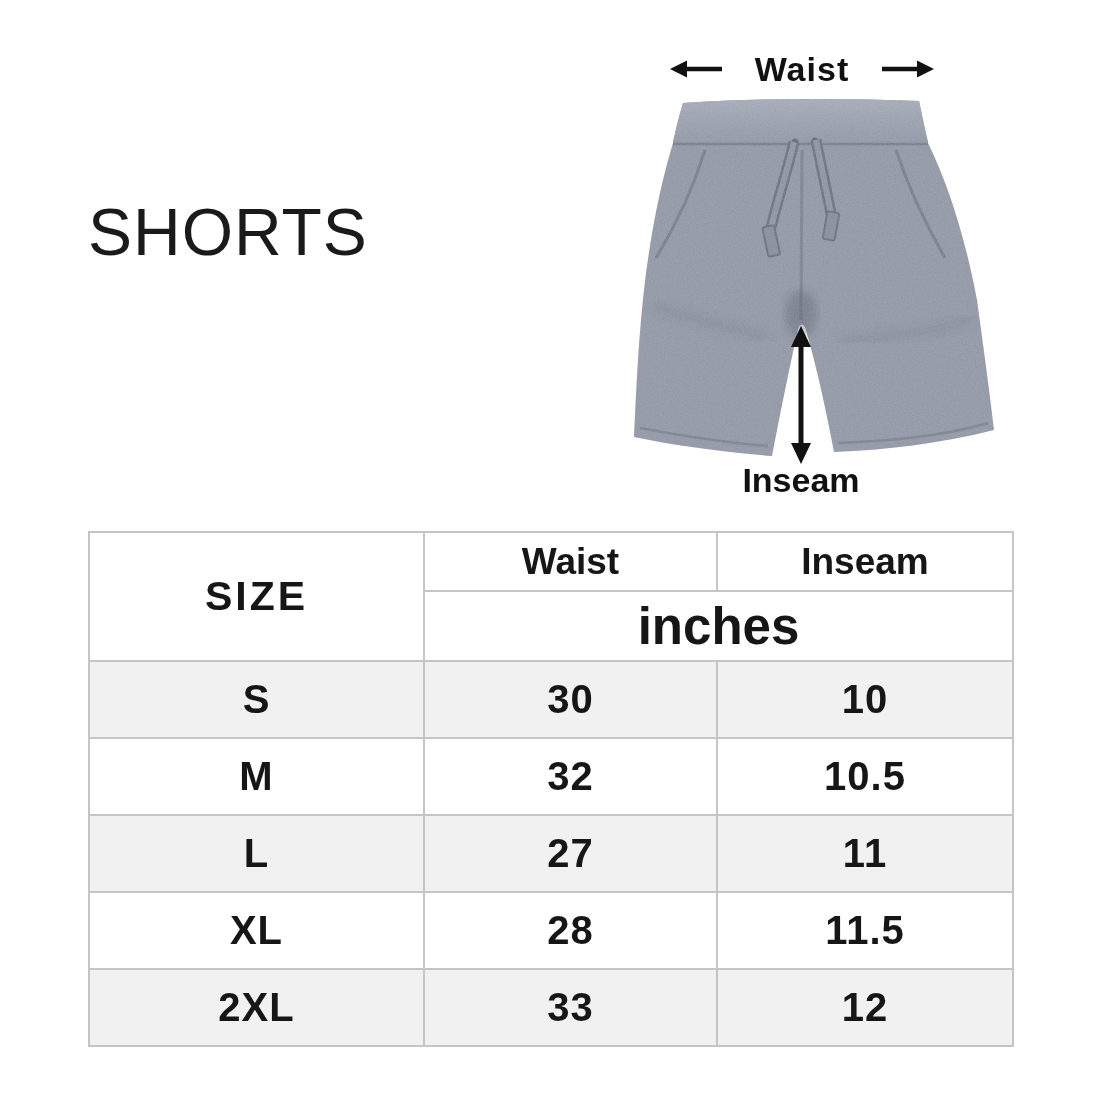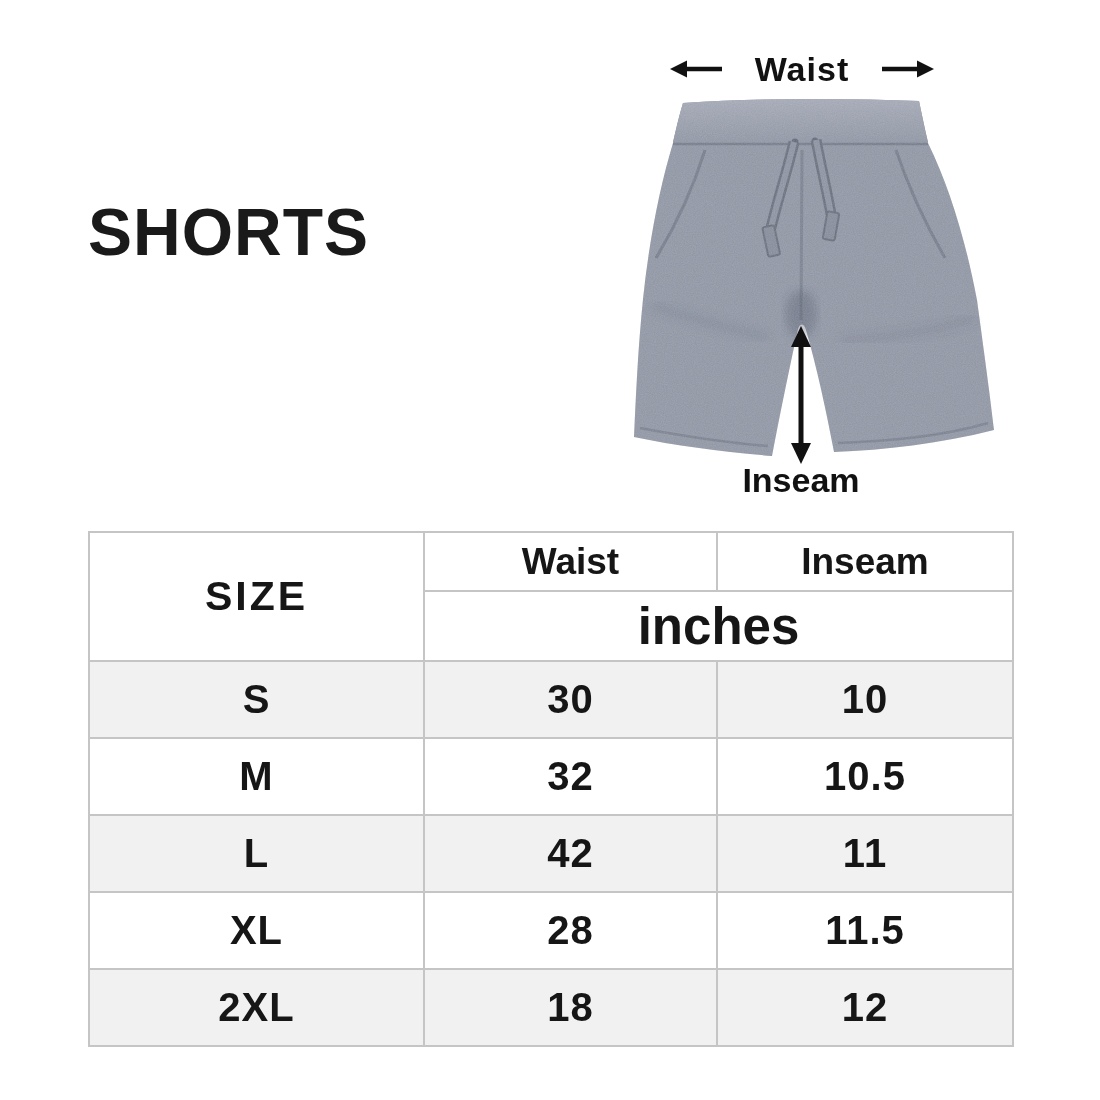--- a/index.html
+++ b/index.html
@@ -7,21 +7,21 @@
   .canvas{
     position:relative;
     width:1100px;height:1100px;
     background:#ffffff;
     font-family:"Liberation Sans","DejaVu Sans",sans-serif;
     overflow:hidden;
   }
   
   .page-title{
     position:absolute;left:88px;top:196px;
-    font-size:66px;line-height:73px;font-weight:bold;
+    font-size:66px;line-height:73px;font-weight:normal;
     color:#1a1a1a;letter-spacing:1px;white-space:nowrap;
   }
   
   .waist-row{
     position:absolute;left:670px;top:52px;width:264px;height:34px;
     display:flex;align-items:center;justify-content:space-between;
   }
   .waist-text{
     font-size:34px;font-weight:bold;color:#111111;letter-spacing:1px;
   }
@@ -173,29 +173,29 @@
         <td>30</td>
         <td>10</td>
       </tr>
       <tr>
         <td>M</td>
         <td>32</td>
         <td>10.5</td>
       </tr>
       <tr>
         <td>L</td>
-        <td>42</td>
+        <td>27</td>
         <td>11</td>
       </tr>
       <tr>
         <td>XL</td>
         <td>28</td>
         <td>11.5</td>
       </tr>
       <tr>
         <td>2XL</td>
-        <td>18</td>
+        <td>33</td>
         <td>12</td>
       </tr>
     </tbody>
   </table>
 
 </div>
 
 </body></html>

